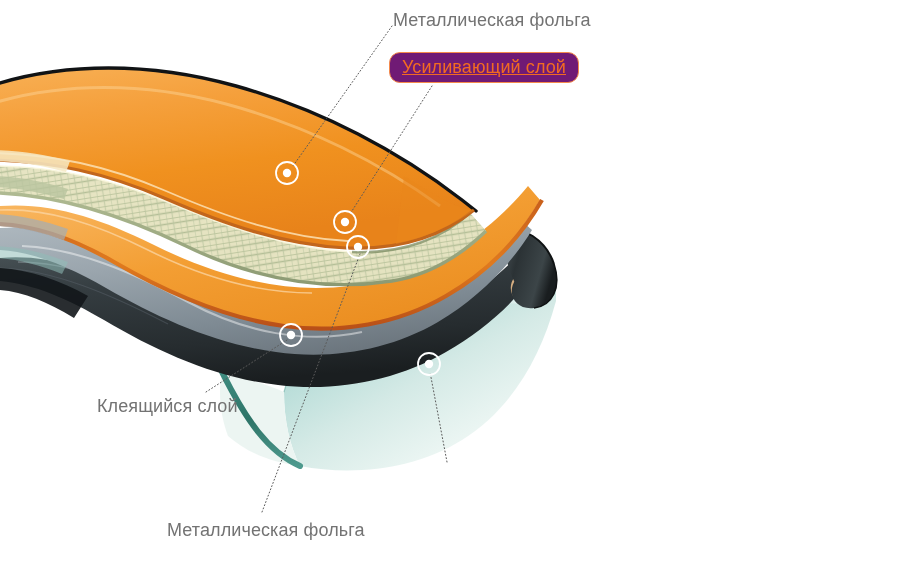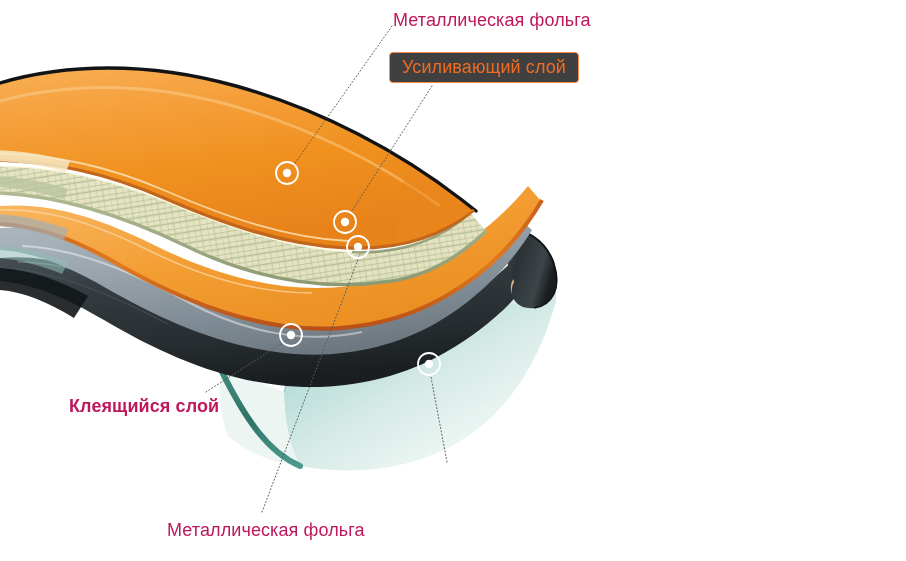--- a/index.html
+++ b/index.html
@@ -16,39 +16,40 @@
     overflow:hidden;
   }
   #art{
     position:absolute;
     left:0; top:0;
     width:906px; height:561px;
     display:block;
   }
   .label{
     position:absolute;
-    color:#be185d;
+    color:#737373;
     font-size:18px;
     line-height:22px;
     white-space:nowrap;
     letter-spacing:0.1px;
   }
-  .label.bold{ font-weight:bold; }
+  .label.bold{ font-weight:normal;margin-left:28px; }
   .badge{
     position:absolute;
     display:inline-block;
     color:#F26B21;
     border:1.6px solid #F58A4B;
-    background:#404040;
-    border-radius:4px;
+    background:#701a75;
+    border-radius:11px;
     font-size:18px;
     line-height:20px;
     padding:4px 12px 5px 12px;
     white-space:nowrap;
     letter-spacing:0.1px;
+    text-decoration:underline;
   }
   
   #lbl-foil-top   { left:393px; top:9px;  }
   #badge-reinforce{ left:389px; top:52px; }
   #lbl-adhesive   { left:69px;  top:395px;}
   #lbl-foil-bottom{ left:167px; top:519px;}
   #lbl-film       { left:451px; top:465px;}
 </style>
 </head>
 <body>

